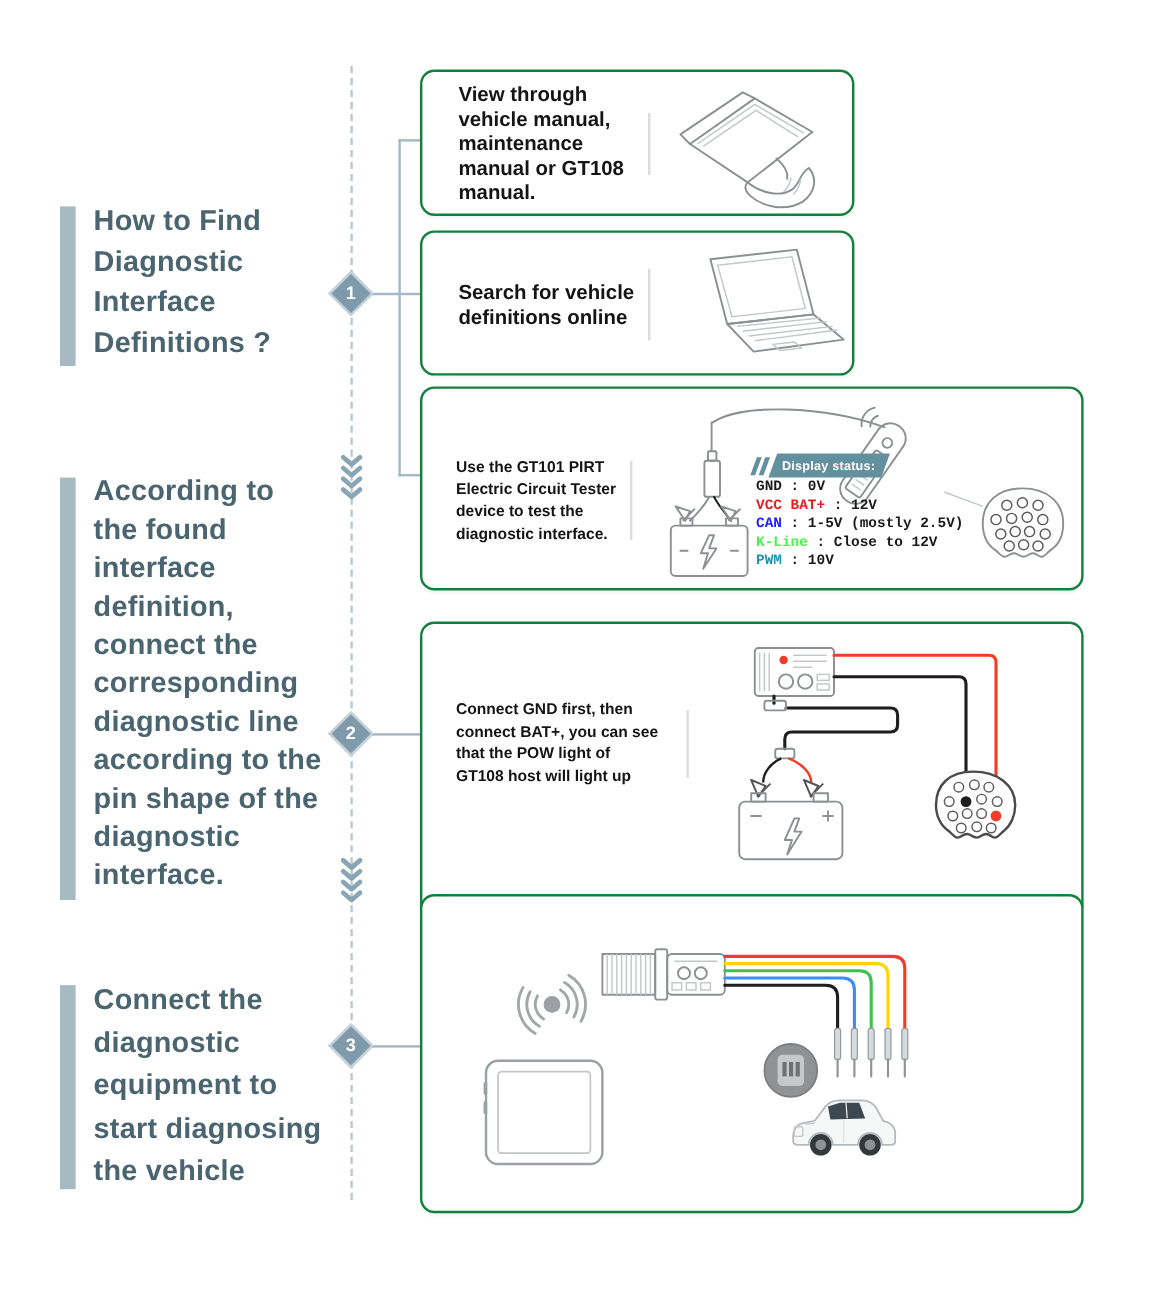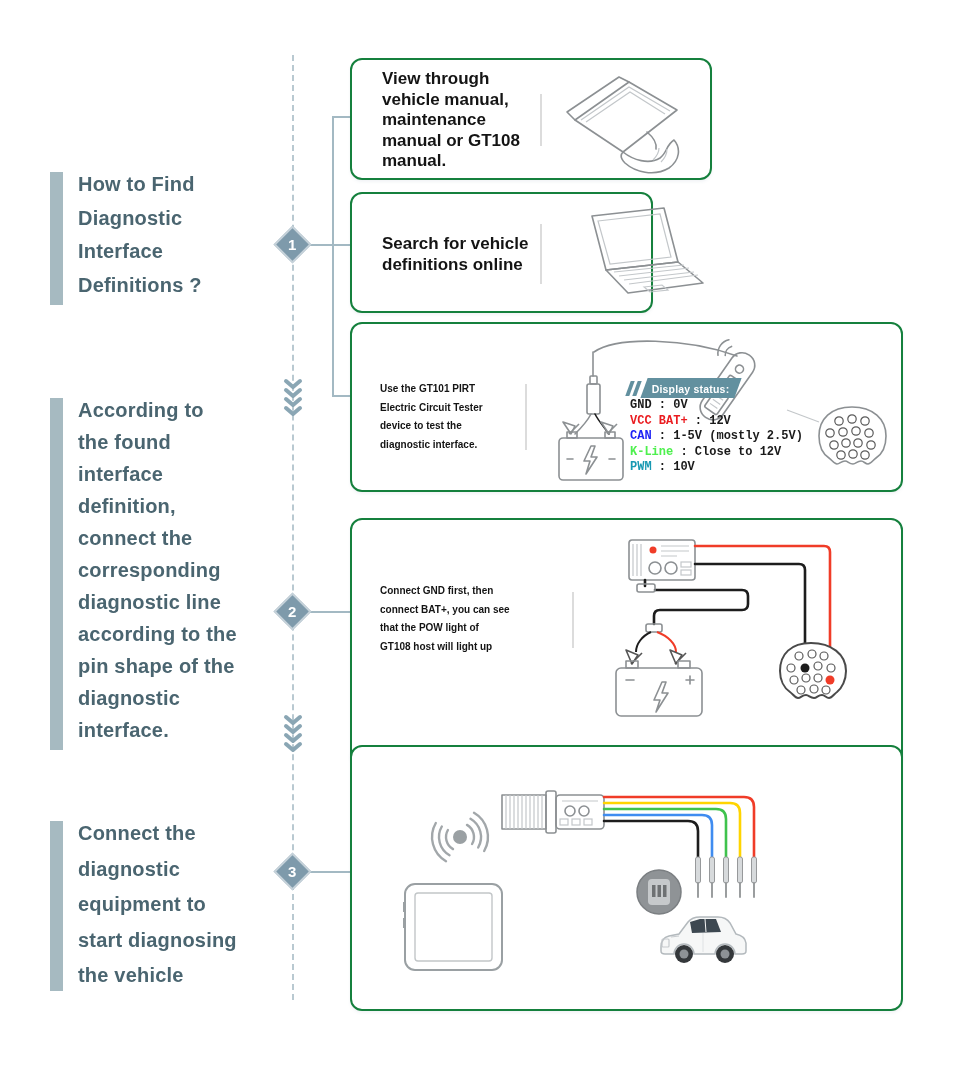--- a/index.html
+++ b/index.html
@@ -1,21 +1,21 @@
 <!DOCTYPE html>
 <html><head>
 <meta charset="utf-8">
 <style>
   html,body{margin:0;padding:0;background:#fff;}
   .page{position:relative;width:970px;height:1083px;background:#fff;overflow:hidden;
         font-family:"Liberation Sans",sans-serif;}
   
   .sec-bar{position:absolute;width:13px;background:#a6bac1;}
   .heading{position:absolute;margin:0;color:#4a6570;font-weight:700;white-space:pre-line;
-           font-size:20px;letter-spacing:.2px;}
+           font-size:24px;letter-spacing:.2px;}
   .bar1{left:50px;top:172px;height:133px;}
   .h1{left:78px;top:168px;width:240px;line-height:33.5px;}
   .bar2{left:50px;top:398px;height:352px;}
   .h2{left:78px;top:394px;width:250px;line-height:32px;}
   .bar3{left:50px;top:821px;height:170px;}
   .h3{left:78px;top:816px;width:250px;line-height:35.5px;}
   
   .dash-line{position:absolute;left:292px;top:55px;height:945px;width:0;
              border-left:2px dashed #b9c9d1;}
   .conn{position:absolute;background:#a3b9c3;}
@@ -23,21 +23,21 @@
   .diamond{position:absolute;width:27px;height:27px;background:#7e9aab;
            transform:rotate(45deg);box-shadow:inset 0 0 0 2px rgba(255,255,255,.55);
            display:flex;align-items:center;justify-content:center;z-index:3;}
   .diamond span{transform:rotate(-45deg);color:#fff;font-size:15px;font-weight:700;}
   .chev{position:absolute;left:283px;z-index:2;}
   
   .card{position:absolute;left:350px;background:#fff;border:2px solid #15803d;
         border-radius:12px;box-shadow:0 2px 3px rgba(90,120,135,.08);box-sizing:border-box;}
   .card-text{position:absolute;white-space:pre-line;color:#141414;}
   .big-text{font-size:17px;line-height:20.5px;font-weight:600;}
-  .small-text{font-size:10px;line-height:18.5px;font-weight:700;}
+  .small-text{font-size:13px;line-height:18.5px;font-weight:700;}
   .vdiv{position:absolute;width:2px;background:#dcdcdc;}
   .illus{position:absolute;}
   
   .banner{position:absolute;left:276px;top:54px;display:flex;align-items:center;z-index:4;}
   .stripe{width:4px;height:15px;background:#62909f;transform:skewX(-20deg);margin-right:3px;}
   .banner-box{background:#62909f;transform:skewX(-20deg);padding:1px 8px;margin-left:2px;}
   .banner-box span{display:inline-block;transform:skewX(20deg);color:#fff;
                    font-size:10.5px;font-weight:700;letter-spacing:.2px;}
   .status{position:absolute;left:278px;top:74px;z-index:4;}
   .srow{font-size:12px;font-weight:700;color:#1a1a1a;line-height:15.5px;white-space:nowrap;font-family:Liberation Mono, monospace;}
@@ -129,21 +129,21 @@
       </g>
       <g>
         <path class="ln" d="M66,84 C76,92 92,97 103,90 C110,85 109,77 117,72 C124,80 123,92 112,100 C97,109 78,104 68,95 C64,91 63,87 66,84 Z" fill="#fff"></path>
         <path class="lt" d="M96,92 C100,88 102,84 102,80"></path>
         <path class="lt" d="M104,94 C108,90 110,85 110,81"></path>
         <path class="ln" d="M90,64 C96,69 100,75 99,81"></path>
       </g>
     </svg>
   </div>
 
-  <div class="card" style="top:192px;width:303px;height:121px;">
+  <div class="card" style="top:192px;width:362px;height:121px;">
     <div class="card-text big-text" style="left:30px;top:40px;">Search for vehicle
 definitions online</div>
     <div class="vdiv" style="left:188px;top:30px;height:60px;"></div>
     <svg class="illus" style="left:212px;top:10px;" width="148" height="102" viewBox="0 0 148 102">
       <g>
         <path class="ln" d="M28,12 L100,4 L114,58 L42,66 Z" fill="#fff"></path>
         <path class="lt" d="M34,17 L96,10 L107,53 L46,60 Z"></path>
         <path class="ln" d="M42,66 L114,58 L139,79 L64,89 Z" fill="#fff"></path>
         <path class="lt" d="M50,68 L120,61"></path>
         <path class="lt" d="M55,72 L125,64"></path>

